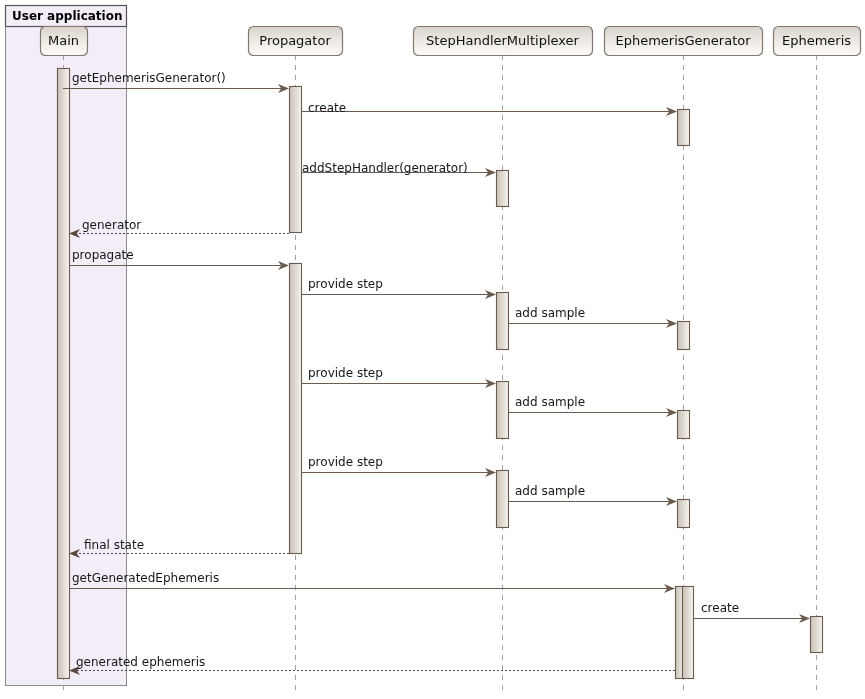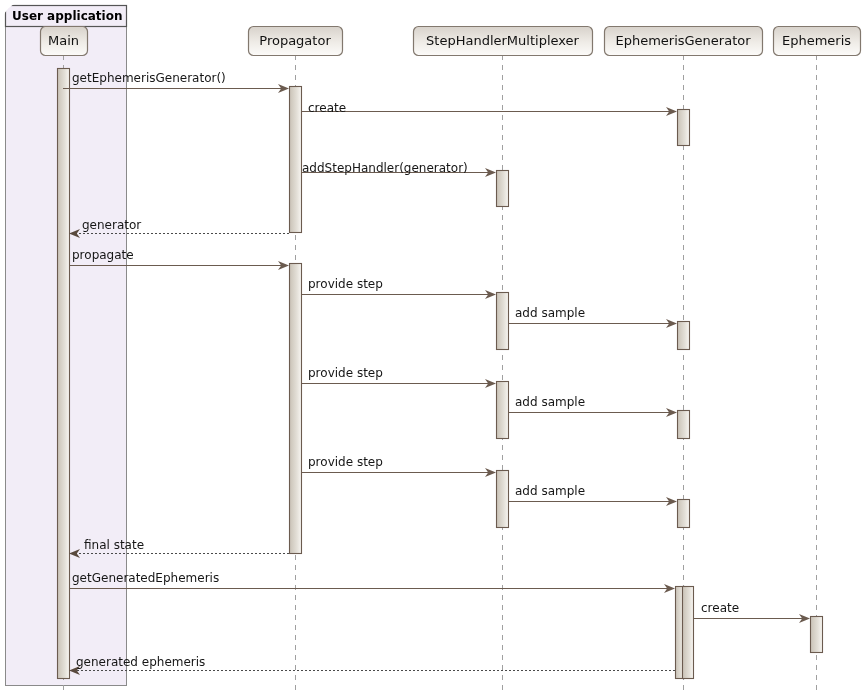--- a/index.html
+++ b/index.html
@@ -9,21 +9,20 @@
   }
   body {
     font-family: "DejaVu Sans", sans-serif;
   }
   #diagram {
     position: relative;
     width: 865px;
     height: 699px;
     background: #ffffff;
     overflow: hidden;
-    border-radius: 29px;
   }
   svg.layer {
     position: absolute;
     left: 0;
     top: 0;
     width: 865px;
     height: 699px;
   }
   .frame-title {
     font-family: "DejaVu Sans", sans-serif;

